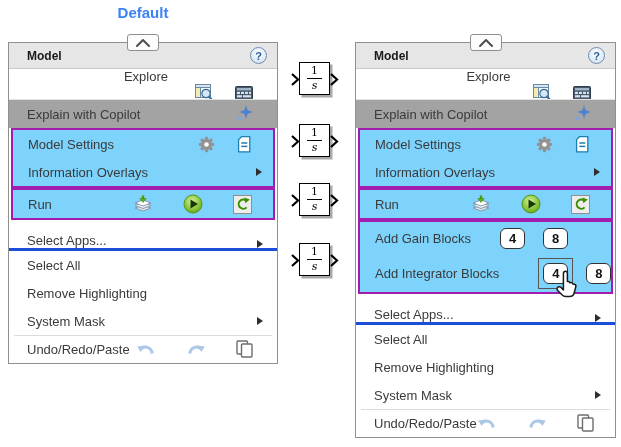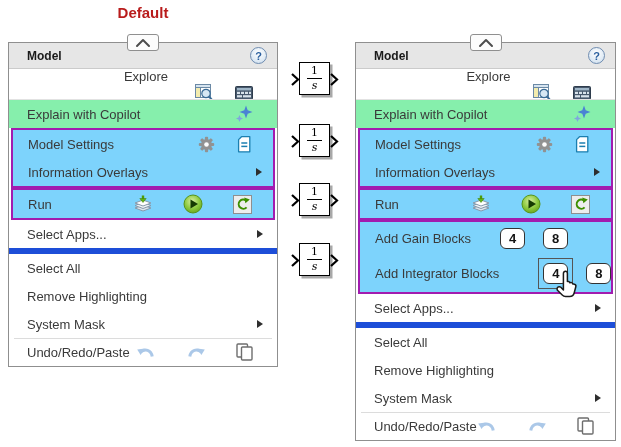--- a/index.html
+++ b/index.html
@@ -1,34 +1,34 @@
 <!DOCTYPE html>
 <html><head>
 <meta charset="utf-8">
 <style>
   html,body{margin:0;padding:0;}
   .stage{position:relative;width:621px;height:447px;background:#ffffff;font-family:"Liberation Sans",sans-serif;overflow:hidden;}
-  .panel-title{position:absolute;top:4px;font-weight:bold;font-size:15px;color:#b91c1c;text-align:center;}
+  .panel-title{position:absolute;top:4px;font-weight:bold;font-size:15px;color:#3b82f6;text-align:center;}
   .pt-left{left:8px;width:270px;}
   .pt-right{left:355px;width:261px;}
 
   .menu{position:absolute;background:#ffffff;border:1px solid #8f8f8f;box-sizing:border-box;}
   #menu-default{left:8px;top:42px;width:270px;}
   #menu-custom{left:355px;top:42px;width:261px;}
 
   .collapse{position:absolute;top:-9px;left:50%;transform:translateX(-50%);width:32px;height:17px;background:#fcfcfc;border:1px solid #8f8f8f;border-radius:3px;display:flex;align-items:center;justify-content:center;z-index:3;box-sizing:border-box;}
 
   .mhead{height:25px;background:#e6e6e6;border-bottom:1px solid #cbcbcb;display:flex;align-items:center;padding:0 10px 0 18px;}
   .mtitle{font-weight:bold;font-size:12px;color:#1a1a1a;}
   .help{margin-left:auto;width:17px;height:17px;border-radius:50%;border:1px solid #6f8cb0;background:radial-gradient(circle at 50% 35%, #ffffff 0%, #dde9f4 65%, #c6d7e9 100%);color:#2a5f9e;font-weight:bold;font-size:11px;display:flex;align-items:center;justify-content:center;box-sizing:border-box;}
 
   .row{height:28px;display:flex;align-items:center;padding:0 12px 0 18px;font-size:13px;color:#3a3a3a;position:relative;}
   .row.tall{height:30px;flex-direction:column;}
-  .row.alt{background:#86efac;border-top:1px solid #e2e2e2;}
-  .row.sep-bottom{border-bottom:6px solid #1d4ed8;}
+  .row.alt{background:#a3a3a3;border-top:1px solid #e2e2e2;}
+  .row.sep-bottom{border-bottom:3px solid #1d4ed8;align-items:flex-end;}
   .row.undo::before{content:"";position:absolute;top:0;left:5px;right:5px;height:1px;background:#dcdcdc;}
 
   .gbox{margin:0 2px;border:2px solid #a21caf;background:#7dd3fc;}
   .gbox .row{padding-left:15px;padding-right:9px;}
 
   .lbl{white-space:nowrap;}
   .trail{margin-left:auto;display:flex;align-items:center;}
   .trail.g22{gap:22px;padding-right:12px;}
   .trail.g30{gap:30px;padding-right:12px;}
   .trail.arr{padding-right:2px;}

